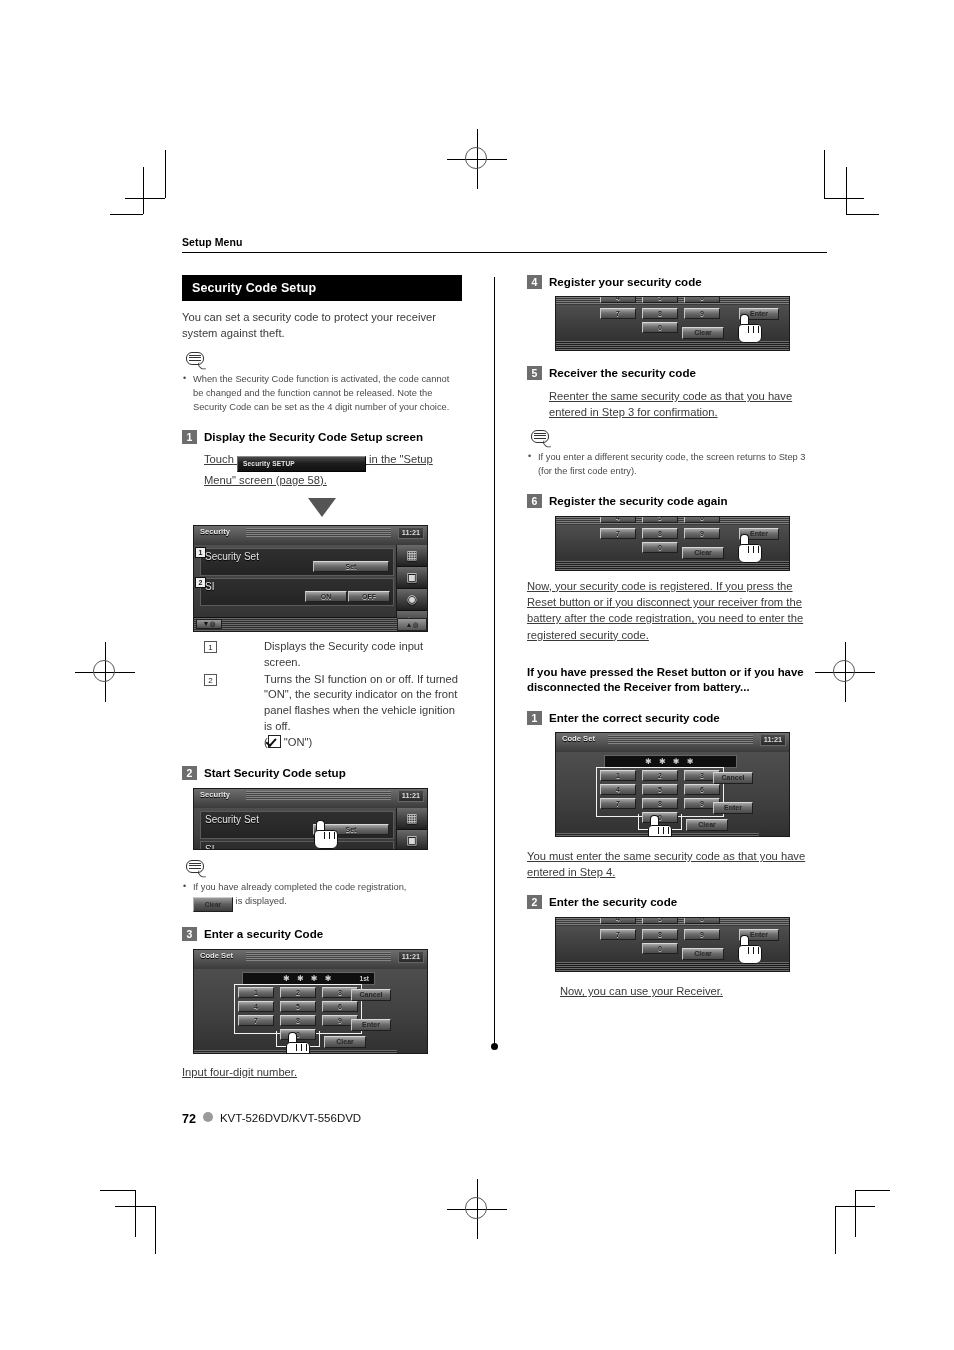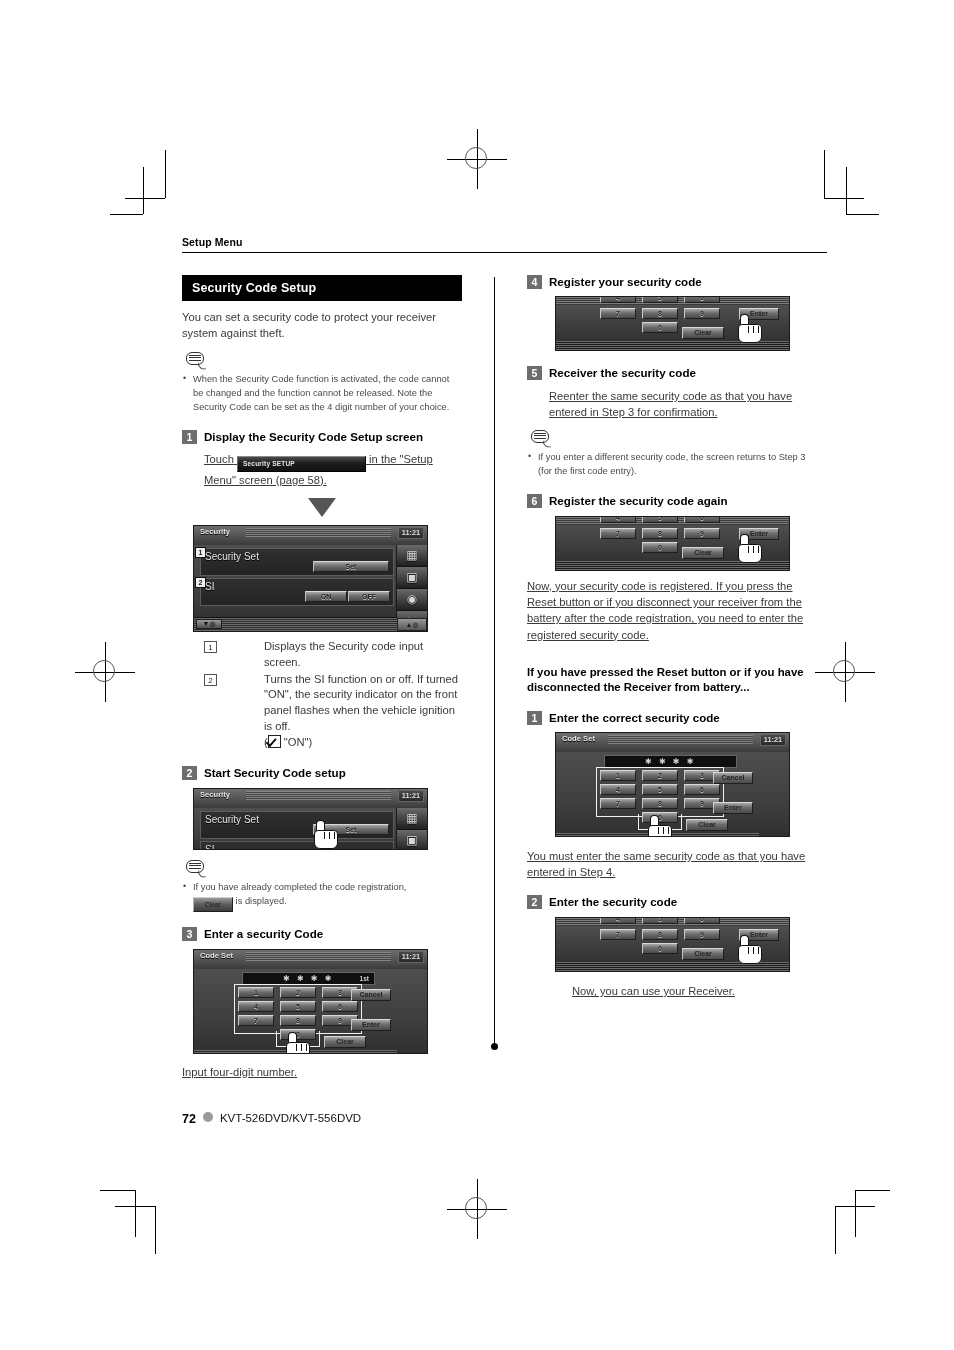--- a/index.html
+++ b/index.html
@@ -956,21 +956,21 @@
         <div class="kp-side" style="top:11px;right:10px;">Enter</div>
         <div class="kp-clear" style="left:126px;bottom:11px;">Clear</div>
         <div class="hand" style="left:180px;top:16px;">
           <div class="finger"></div>
             <div class="palm"></div>
             <div class="knuckles"></div>
         </div>
         <div class="crop-bottomstripes"></div>
       </div>
 
-      <div class="step-body" style="margin-left:12px;margin-top:11px;padding-left:33px;">Now, you can use your Receiver.</div>
+      <div class="step-body" style="margin-left:0;margin-top:11px;padding-left:33px;">Now, you can use your Receiver.</div>
 
     </div>
   </div>
 </div>
 
 <div class="footer">
   <div class="pageno">72</div>
   <div class="dot"></div>
   <div class="model">KVT-526DVD/KVT-556DVD</div>
 </div>

